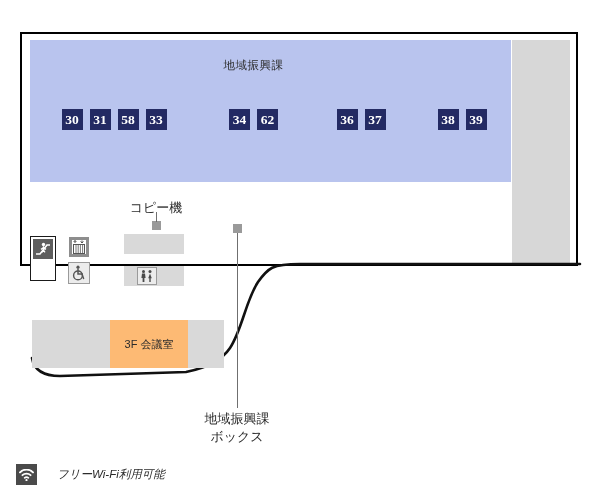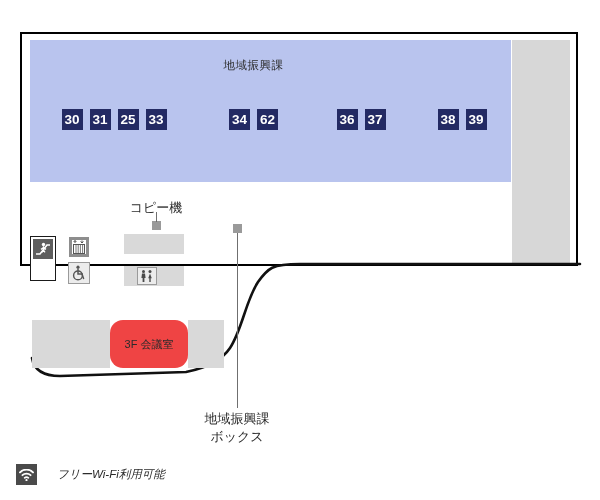--- a/index.html
+++ b/index.html
@@ -73,21 +73,21 @@
   .counter-badge {
     width: 21px;
     height: 21px;
     background: #232a63;
     color: #ffffff;
     font-size: 13.5px;
     font-weight: bold;
     display: flex;
     align-items: center;
     justify-content: center;
-    font-family: Liberation Sans, sans-serif;
+    font-family: Liberation Serif, serif;
     line-height: 1;
   }
 
   
   .right-block {
     position: absolute;
     left: 512px;
     top: 40px;
     width: 58px;
     height: 224px;
@@ -138,22 +138,21 @@
     height: 20px;
     background: #5e5e5e;
   }
 
   
   .room {
     position: absolute;
     background: #d9d9d9;
   }
   .room.blue {
-    background: #ef4444;
-    border-radius: 13px;
+    background: #fdba74;
   }
   .room-label {
     position: absolute;
     width: 100%;
     top: 50%;
     transform: translateY(-50%);
     text-align: center;
     font-size: 11px;
     color: #2b2b2b;
     white-space: nowrap;
@@ -211,21 +210,21 @@
 
   <div class="map-frame"></div>
 
   <div class="counter-band"></div>
 
   <div id="dept-layer">
       <div class="dept-group" style="left: 30px; width: 168px;">
         <div class="badge-row">
           <div class="counter-badge">30</div>
           <div class="counter-badge">31</div>
-          <div class="counter-badge">25</div>
+          <div class="counter-badge">58</div>
           <div class="counter-badge">33</div>
         </div>
       </div>
       <div class="dept-group" style="left: 198px; width: 111px;">
         <div class="dept-label">地域振興課</div>
         <div class="badge-row">
           <div class="counter-badge">34</div>
           <div class="counter-badge">62</div>
         </div>
       </div>

